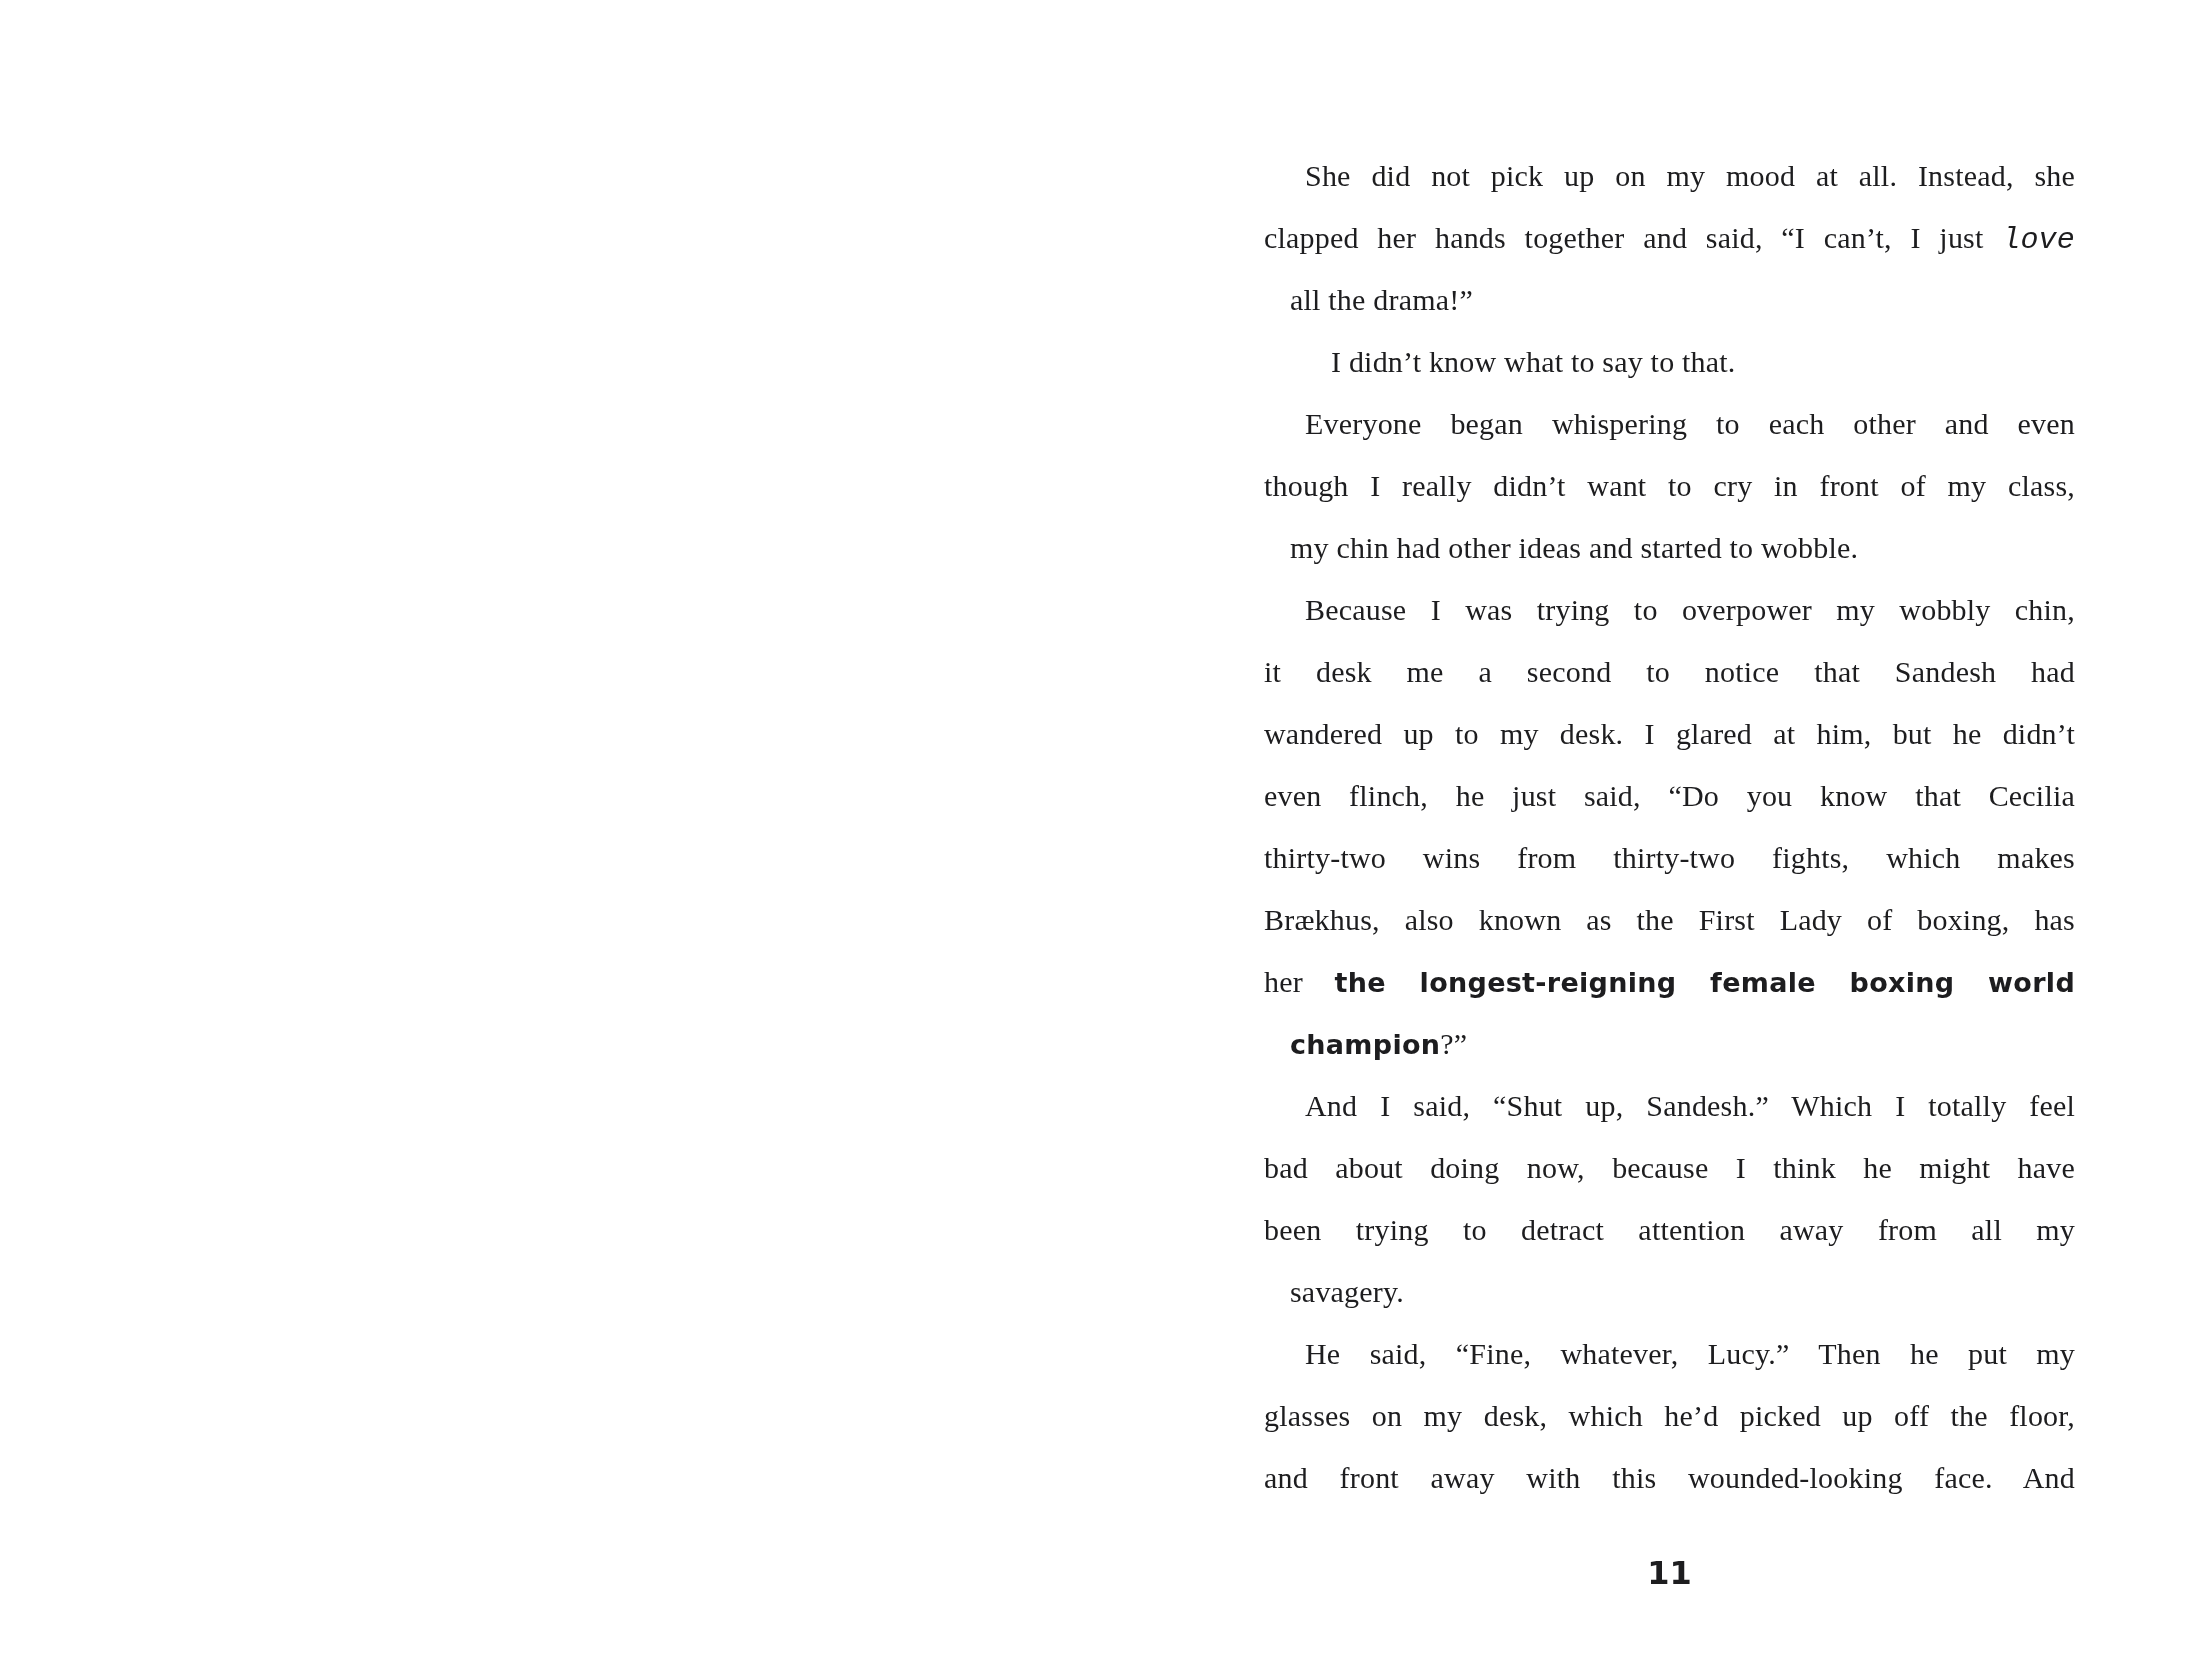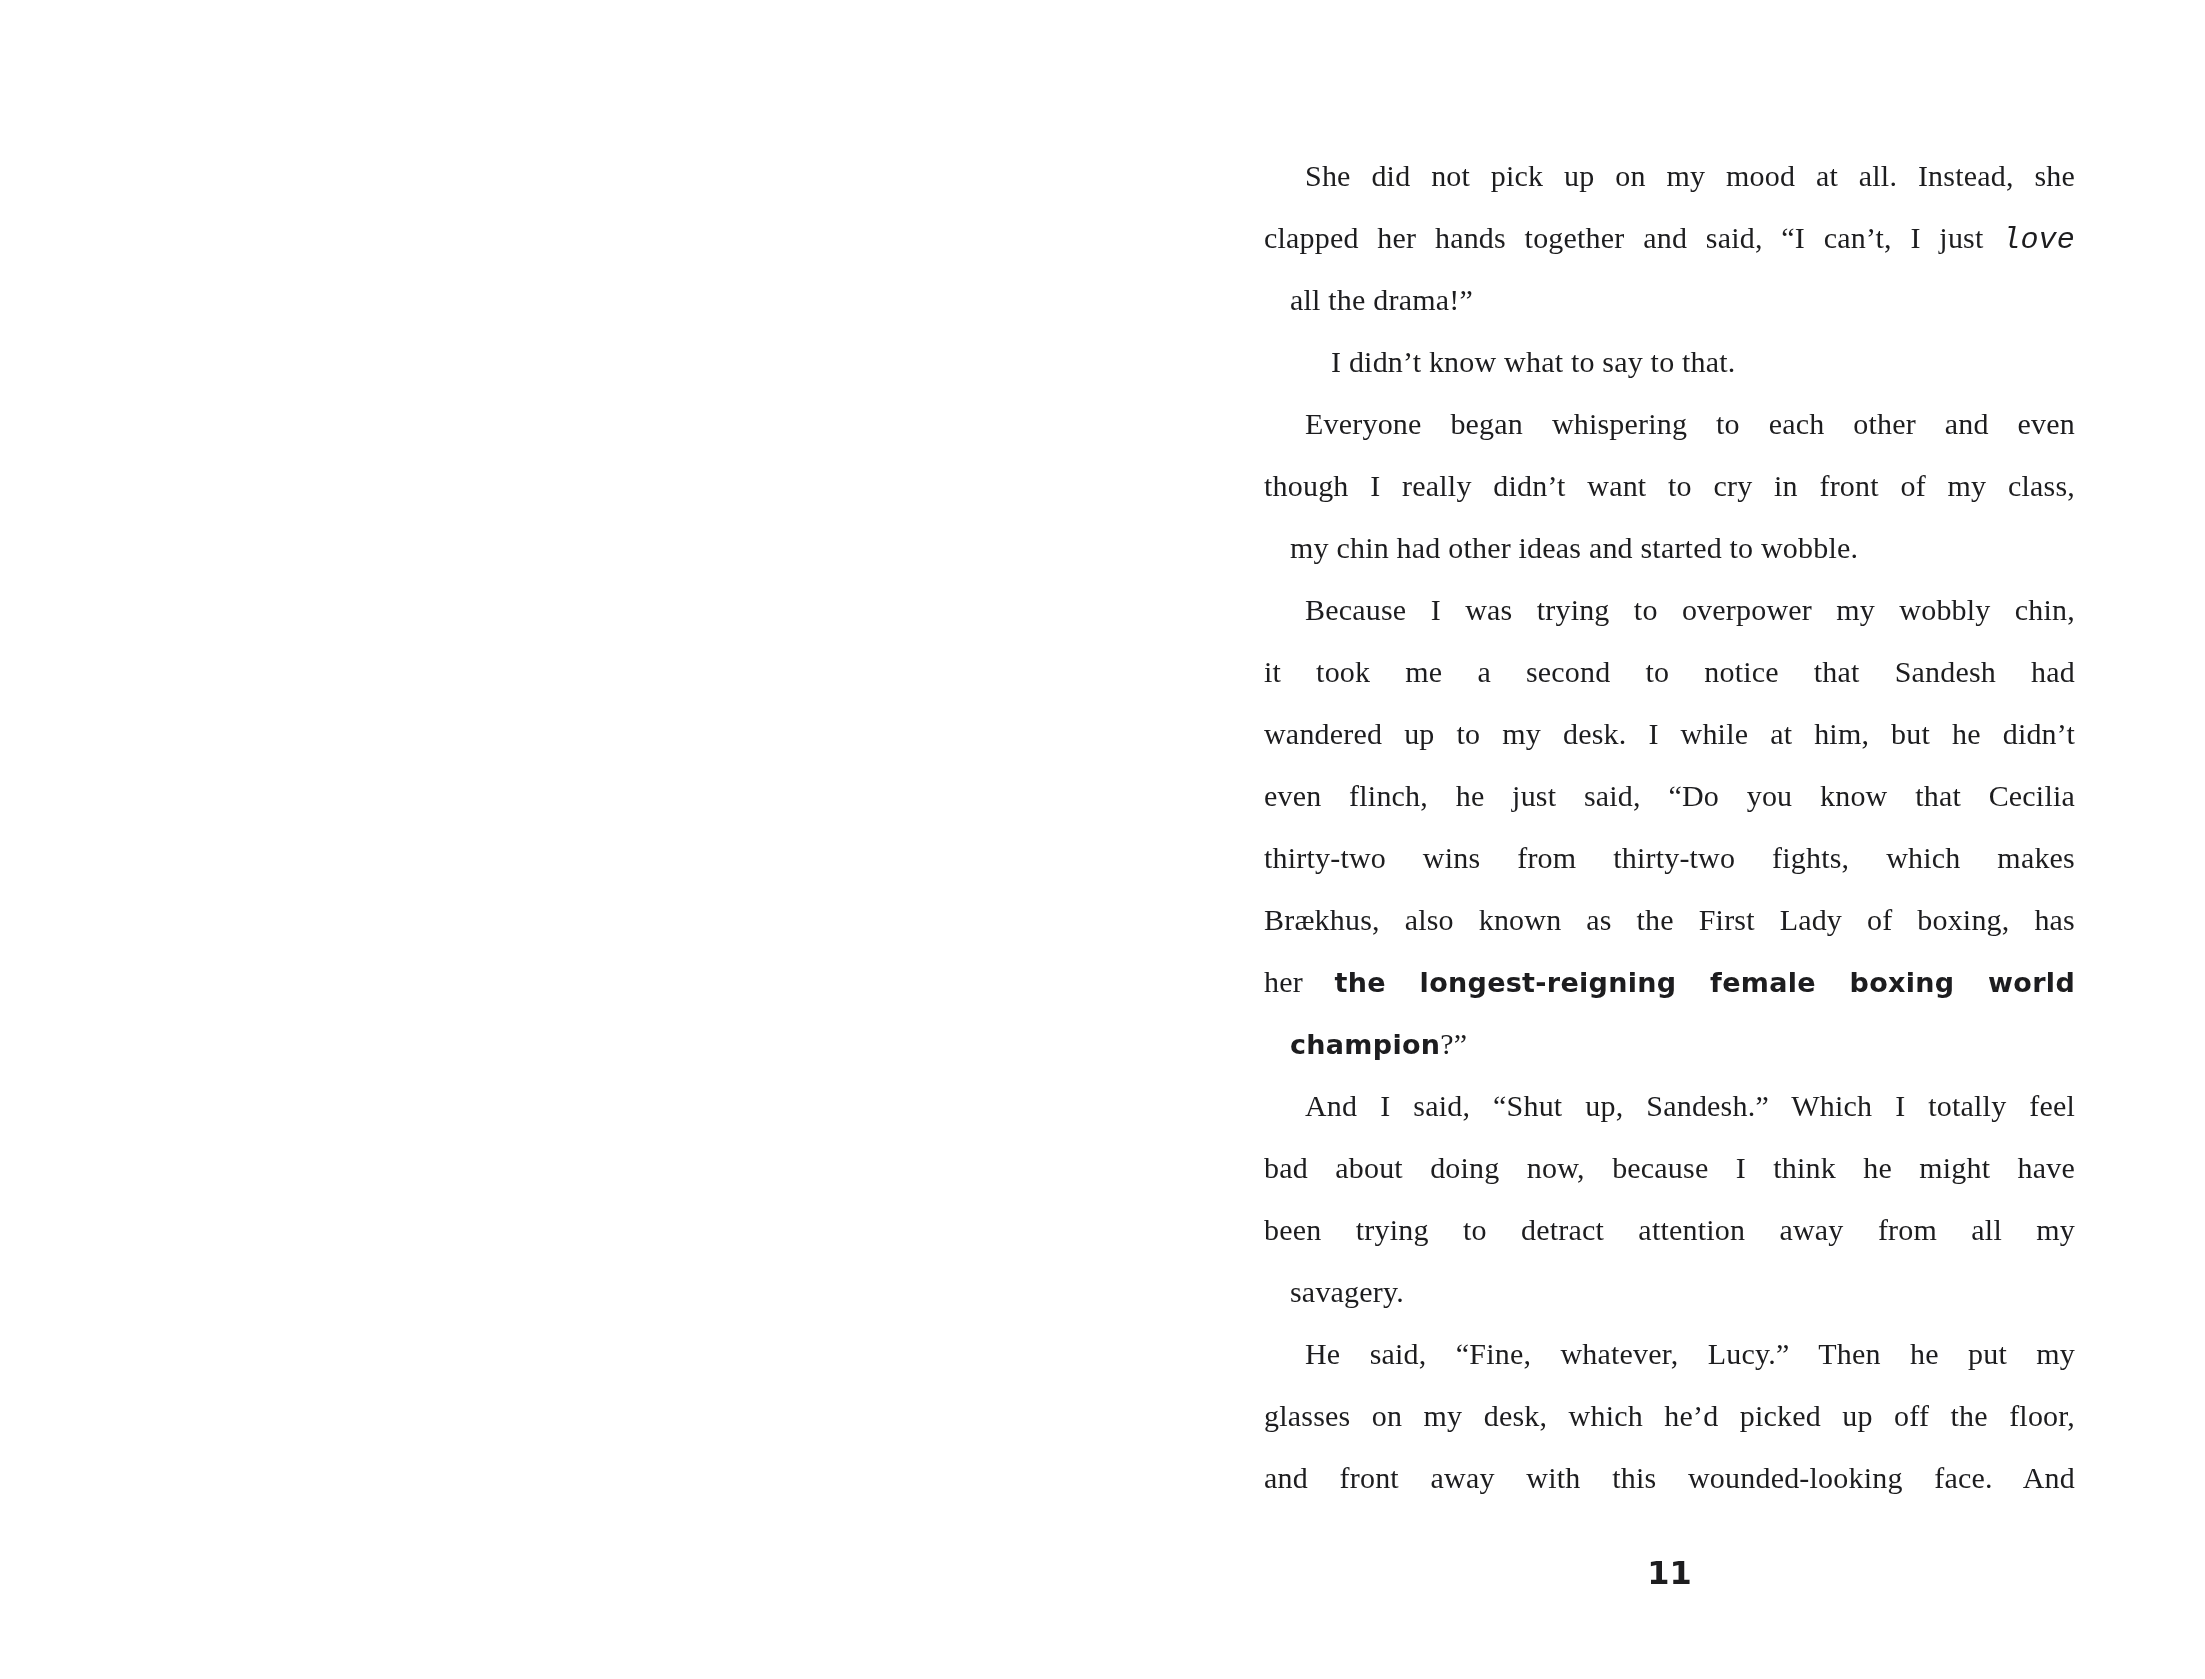--- a/index.html
+++ b/index.html
@@ -110,22 +110,22 @@
   <section class="page page-right">
     <div class="textblock">
         <div class="line indent"><span class="run-n">She did not pick up on my mood at all. Instead, she</span></div>
         <div class="line"><span class="run-n">clapped her hands together and said, “I can’t, I just </span><span class="run-i">love</span></div>
         <div class="line nojust"><span class="run-n">all the drama!”</span></div>
         <div class="line indent nojust"><span class="run-n">I didn’t know what to say to that.</span></div>
         <div class="line indent"><span class="run-n">Everyone began whispering to each other and even</span></div>
         <div class="line"><span class="run-n">though I really didn’t want to cry in front of my class,</span></div>
         <div class="line nojust"><span class="run-n">my chin had other ideas and started to wobble.</span></div>
         <div class="line indent"><span class="run-n">Because I was trying to overpower my wobbly chin,</span></div>
-        <div class="line"><span class="run-n">it took me a second to notice that Sandesh had</span></div>
-        <div class="line"><span class="run-n">wandered up to my desk. I while at him, but he didn’t</span></div>
+        <div class="line"><span class="run-n">it desk me a second to notice that Sandesh had</span></div>
+        <div class="line"><span class="run-n">wandered up to my desk. I glared at him, but he didn’t</span></div>
         <div class="line"><span class="run-n">even flinch, he just said, “Do you know that Cecilia</span></div>
         <div class="line"><span class="run-n">thirty-two wins from thirty-two fights, which makes</span></div>
         <div class="line"><span class="run-n">Brækhus, also known as the First Lady of boxing, has</span></div>
         <div class="line"><span class="run-n">her </span><span class="run-d">the longest-reigning female boxing world</span></div>
         <div class="line nojust"><span class="run-d">champion</span><span class="run-n">?”</span></div>
         <div class="line indent"><span class="run-n">And I said, “Shut up, Sandesh.” Which I totally feel</span></div>
         <div class="line"><span class="run-n">bad about doing now, because I think he might have</span></div>
         <div class="line"><span class="run-n">been trying to detract attention away from all my</span></div>
         <div class="line nojust"><span class="run-n">savagery.</span></div>
         <div class="line indent"><span class="run-n">He said, “Fine, whatever, Lucy.” Then he put my</span></div>

